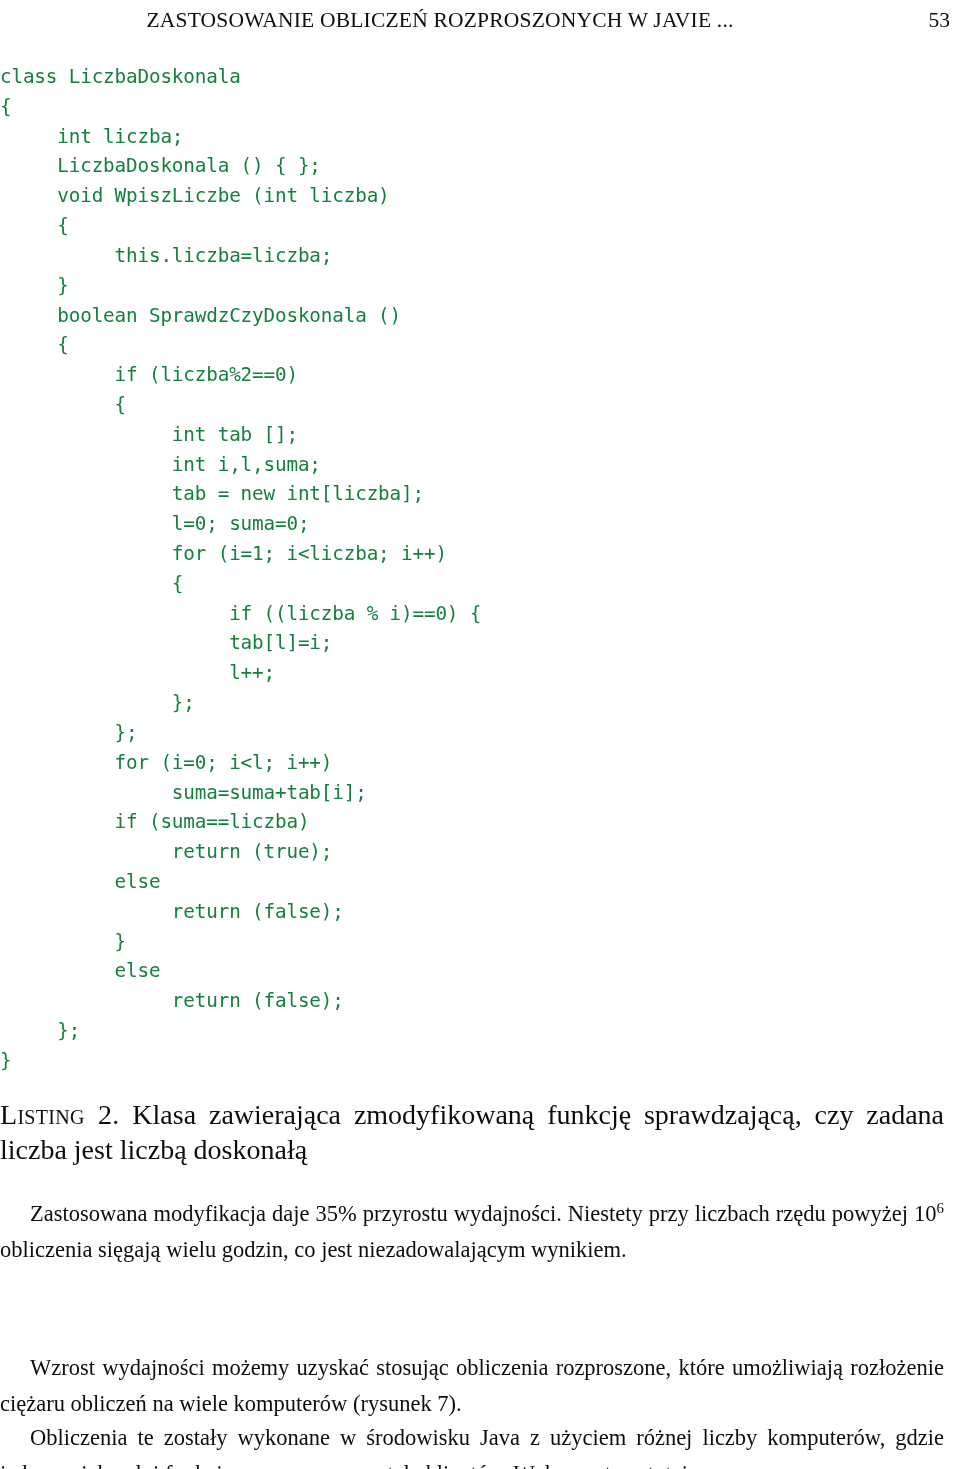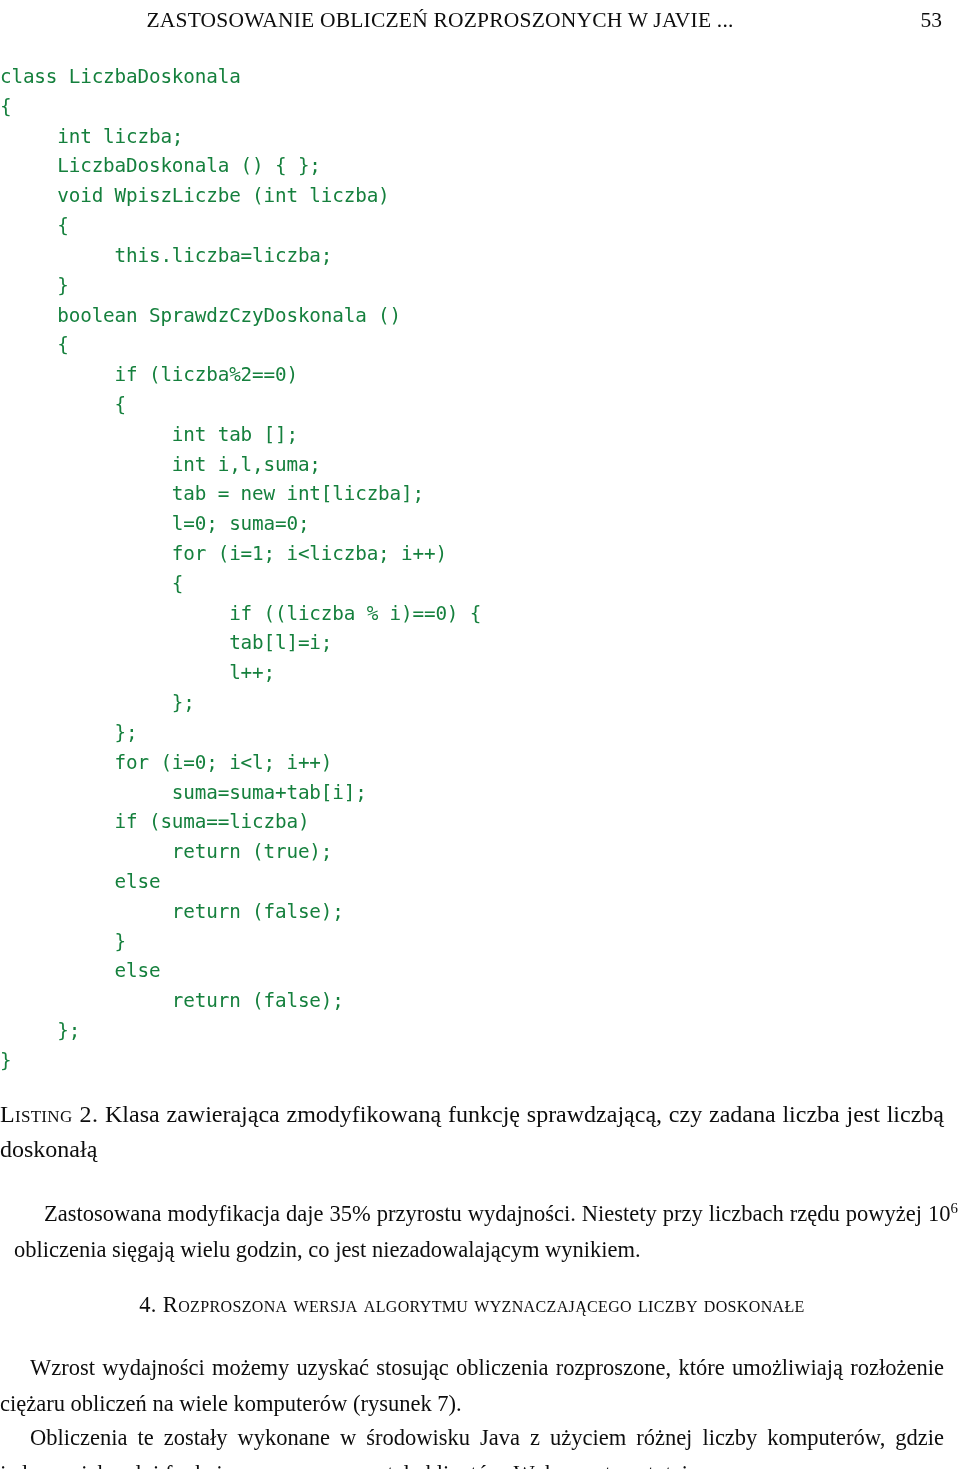--- a/index.html
+++ b/index.html
@@ -39,21 +39,21 @@
     left: 0;
     width: 880px;
     text-align: center;
     font-size: 21.5px;
     font-variant: small-caps;
     letter-spacing: 0.2px;
     white-space: nowrap;
   }
   .runhead-pageno {
     position: absolute;
-    right: 18px;
+    right: 10px;
     font-size: 21.5px;
   }
 
   
   .code-block {
     position: absolute;
     top: 62px;
     left: 0;
     width: 620px;
     font-family: "DejaVu Sans Mono", "Liberation Mono", monospace;
@@ -67,42 +67,42 @@
     height: 29.82px;
     white-space: pre;
   }
 
   
   .listing-caption {
     position: absolute;
     top: 1097px;
     left: 0;
     width: 944px;
-    font-size: 24px;
+    font-size: 28px;
     line-height: 35px;
     text-align: justify;
     text-justify: inter-word;
   }
   .listing-caption .lead {
     font-variant: small-caps;
     letter-spacing: 0.3px;
   }
 
   
   .para {
     position: absolute;
     left: 0;
     width: 944px;
     font-size: 22.5px;
     line-height: 35.5px;
     text-align: justify;
     text-justify: inter-word;
     text-indent: 30px;
   }
-  .para.p-perf { top: 1196px; margin-left: 14px; }
+  .para.p-perf { top: 1196px; }
   .para.p-wzrost { top: 1350px; }
   .para.p-obliczenia { top: 1420px; }
 
   sup {
     font-size: 0.66em;
     vertical-align: super;
     line-height: 0;
   }
 
   
@@ -134,22 +134,18 @@
   <div class="code-block" id="code-block"><div class="code-line">class LiczbaDoskonala</div><div class="code-line">{</div><div class="code-line">     int liczba;</div><div class="code-line">     LiczbaDoskonala () { };</div><div class="code-line">     void WpiszLiczbe (int liczba)</div><div class="code-line">     {</div><div class="code-line">          this.liczba=liczba;</div><div class="code-line">     }</div><div class="code-line">     boolean SprawdzCzyDoskonala ()</div><div class="code-line">     {</div><div class="code-line">          if (liczba%2==0)</div><div class="code-line">          {</div><div class="code-line">               int tab [];</div><div class="code-line">               int i,l,suma;</div><div class="code-line">               tab = new int[liczba];</div><div class="code-line">               l=0; suma=0;</div><div class="code-line">               for (i=1; i&lt;liczba; i++)</div><div class="code-line">               {</div><div class="code-line">                    if ((liczba % i)==0) {</div><div class="code-line">                    tab[l]=i;</div><div class="code-line">                    l++;</div><div class="code-line">               };</div><div class="code-line">          };</div><div class="code-line">          for (i=0; i&lt;l; i++)</div><div class="code-line">               suma=suma+tab[i];</div><div class="code-line">          if (suma==liczba)</div><div class="code-line">               return (true);</div><div class="code-line">          else</div><div class="code-line">               return (false);</div><div class="code-line">          }</div><div class="code-line">          else</div><div class="code-line">               return (false);</div><div class="code-line">     };</div><div class="code-line">}</div></div>
 
   <div class="listing-caption">
     <span class="lead">Listing 2.</span><span> Klasa zawierająca zmodyfikowaną funkcję sprawdzającą, czy zadana liczba jest liczbą doskonałą</span>
   </div>
 
   <div class="para p-perf">
     <span>Zastosowana modyfikacja daje 35% przyrostu wydajności. Niestety przy liczbach rzędu powyżej 10</span><sup>6</sup><span> obliczenia sięgają wielu godzin, co jest niezadowalającym wynikiem.</span>
   </div>
 
-  <div class="section-heading">
-    <span class="secnum">4.</span>
-    <span>Rozproszona wersja algorytmu wyznaczającego liczby doskonałe</span>
-  </div>
 
   <div class="para p-wzrost">Wzrost wydajności możemy uzyskać stosując obliczenia rozproszone, które umożliwiają rozłożenie ciężaru obliczeń na wiele komputerów (rysunek 7).</div>
 
   <div class="para p-obliczenia">Obliczenia te zostały wykonane w środowisku Java z użyciem różnej liczby komputerów, gdzie jeden z nich pełni funkcje serwera, a pozostałe klientów. Wykorzystana tutaj</div>
 
 </div>
 
 </body></html>

